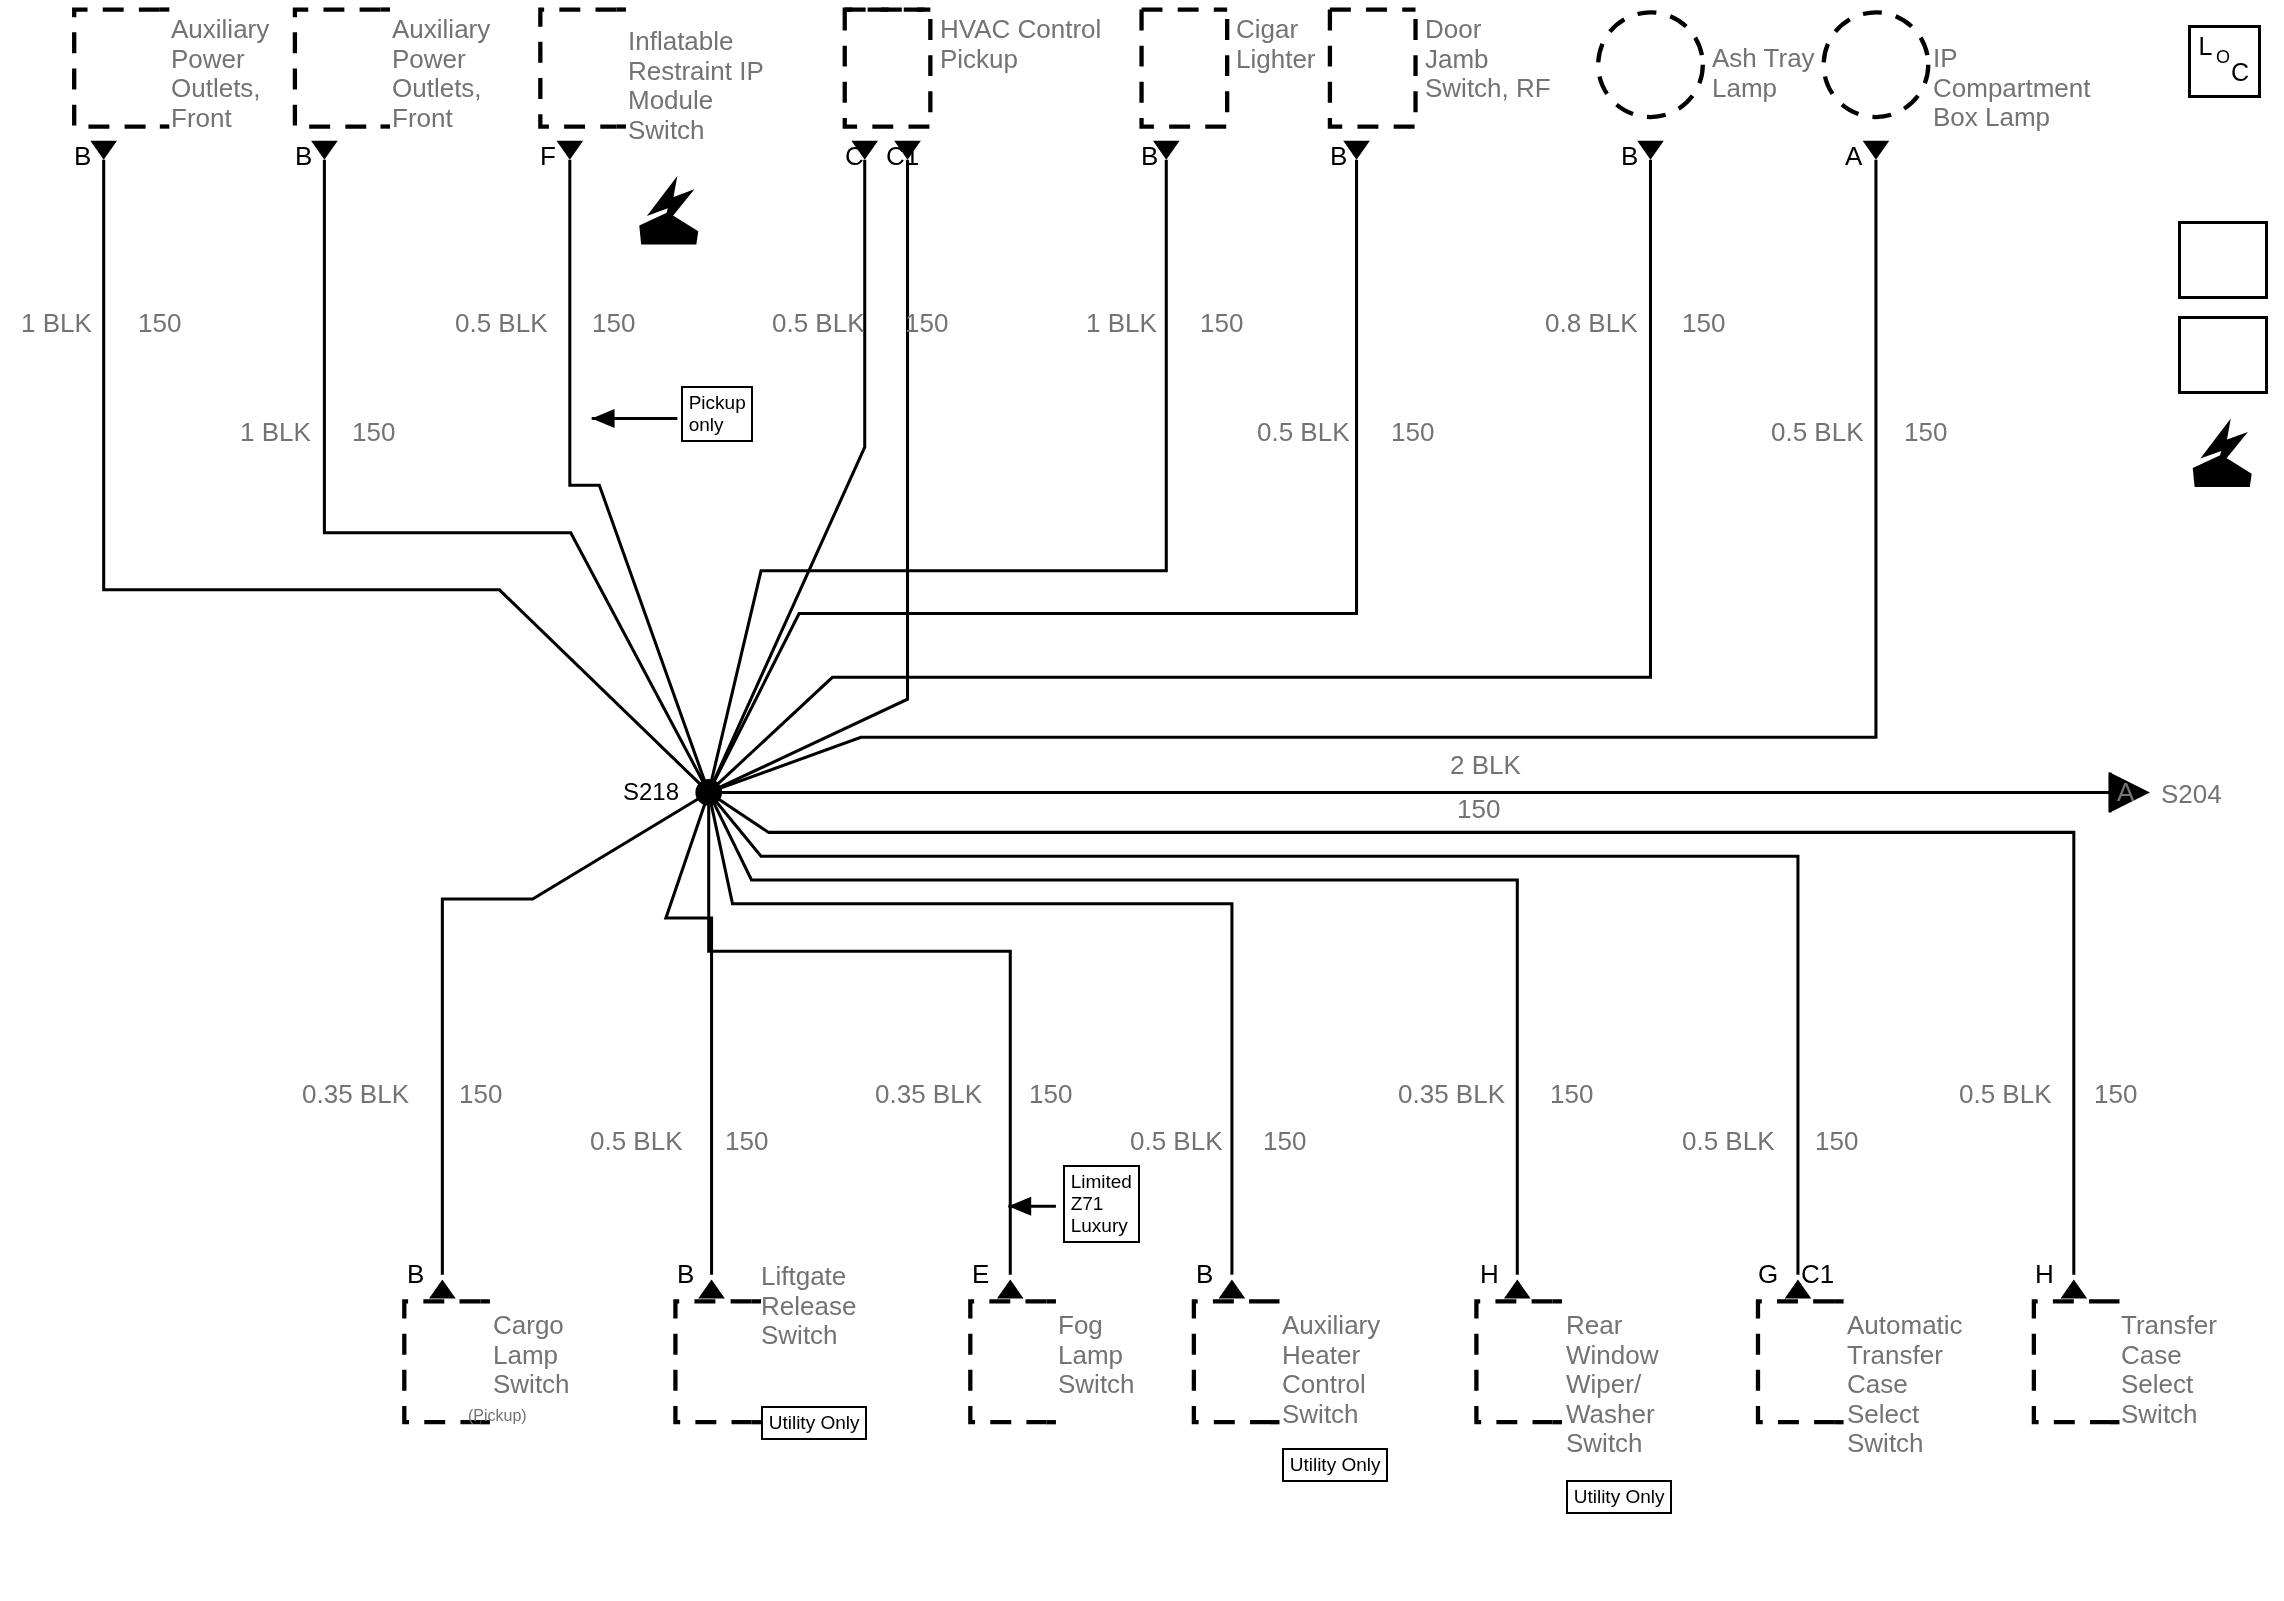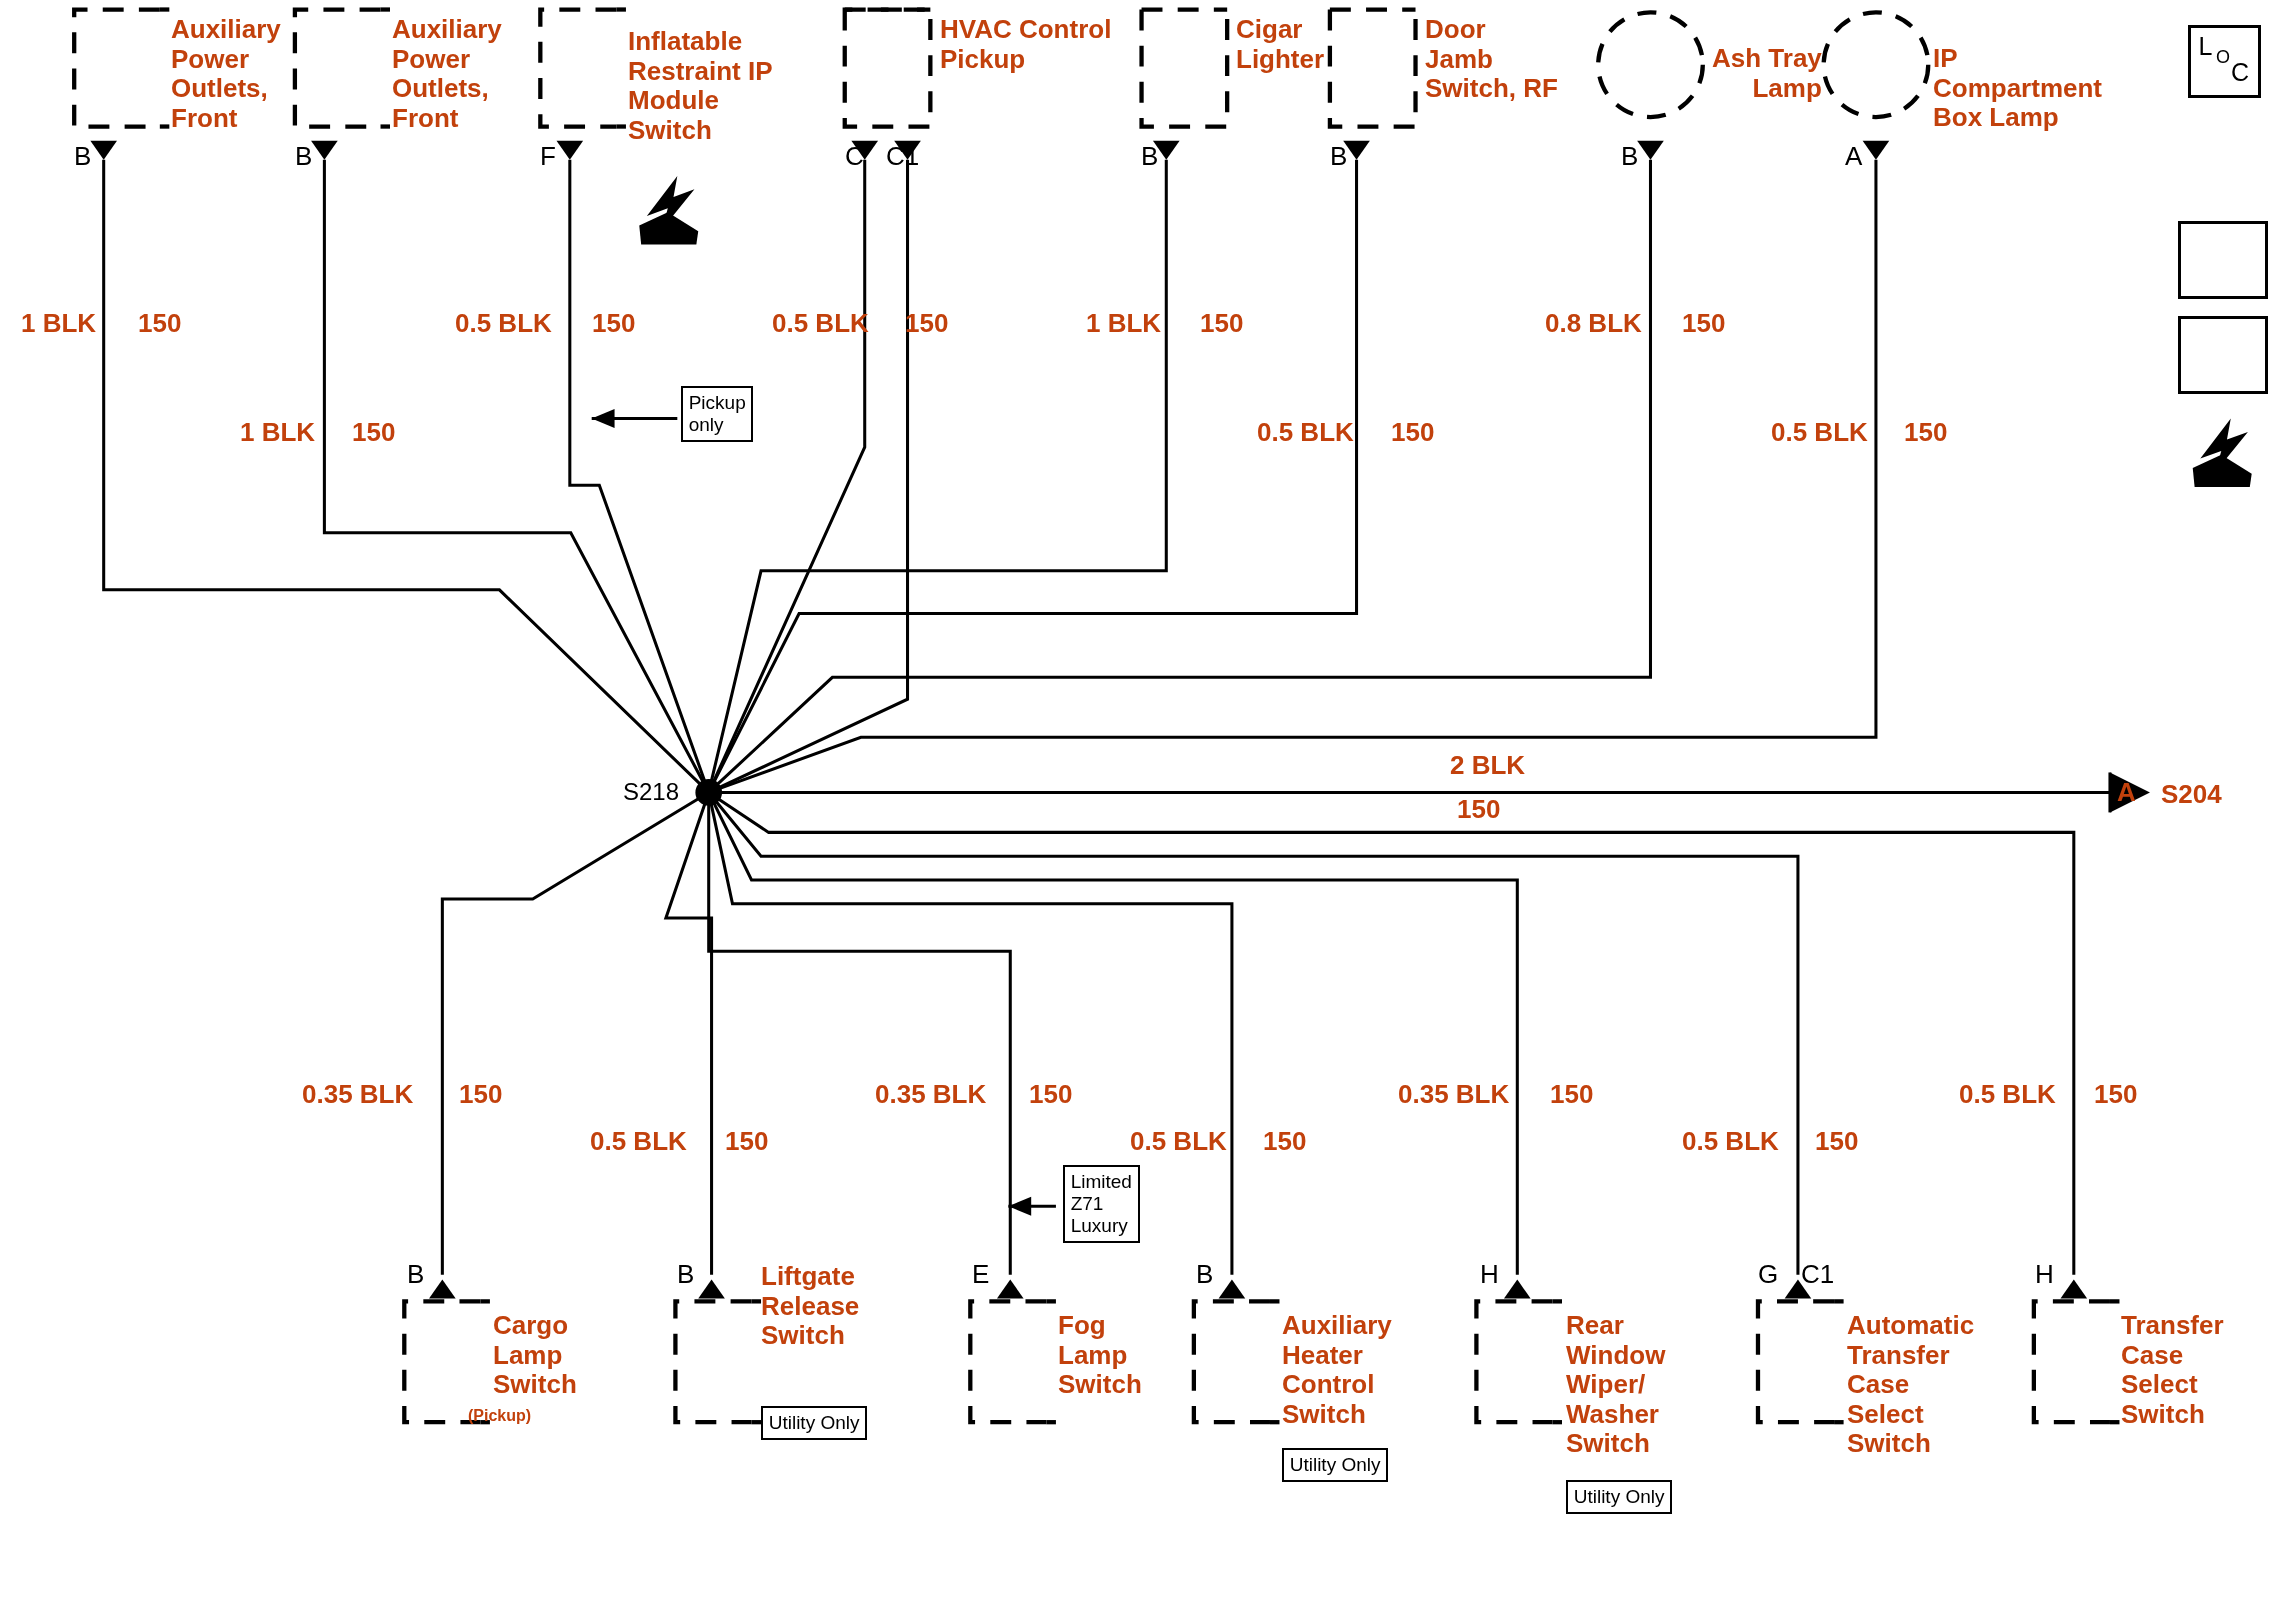--- a/index.html
+++ b/index.html
@@ -23,22 +23,21 @@
     left: 0;
     top: 0;
     width: 2285px;
     height: 1602px;
   }
   .lbl {
     position: absolute;
     font-size: 26px;
     line-height: 29.5px;
     white-space: pre;
-    color: #c2410c;
-    font-weight: bold;
+    color: #737373;
   }
   .lbl.tiny {
     font-size: 16px;
     line-height: 19px;
   }
   .term {
     position: absolute;
     font-size: 26px;
     line-height: 27.6px;
     font-weight: normal;
@@ -273,21 +272,21 @@
   <div class="lbl" style="left:1086px; top:309px;">1 BLK</div>
   <div class="lbl" style="left:1200px; top:309px;">150</div>
 
   <div class="lbl" style="left:1425px; top:15px;">Door
 Jamb
 Switch, RF</div>
   <div class="term" style="left:1330px; top:143px;">B</div>
   <div class="lbl" style="left:1257px; top:418px;">0.5 BLK</div>
   <div class="lbl" style="left:1391px; top:418px;">150</div>
 
-  <div class="lbl" style="left:1712px; top:44px;text-align:right;">Ash Tray
+  <div class="lbl" style="left:1712px; top:44px;">Ash Tray
 Lamp</div>
   <div class="term" style="left:1621px; top:143px;">B</div>
   <div class="lbl" style="left:1545px; top:309px;text-align:center;">0.8 BLK</div>
   <div class="lbl" style="left:1682px; top:309px;">150</div>
 
   <div class="lbl" style="left:1933px; top:44px;">IP
 Compartment
 Box Lamp</div>
   <div class="term" style="left:1845px; top:143px;">A</div>
   <div class="lbl" style="left:1771px; top:418px;">0.5 BLK</div>

